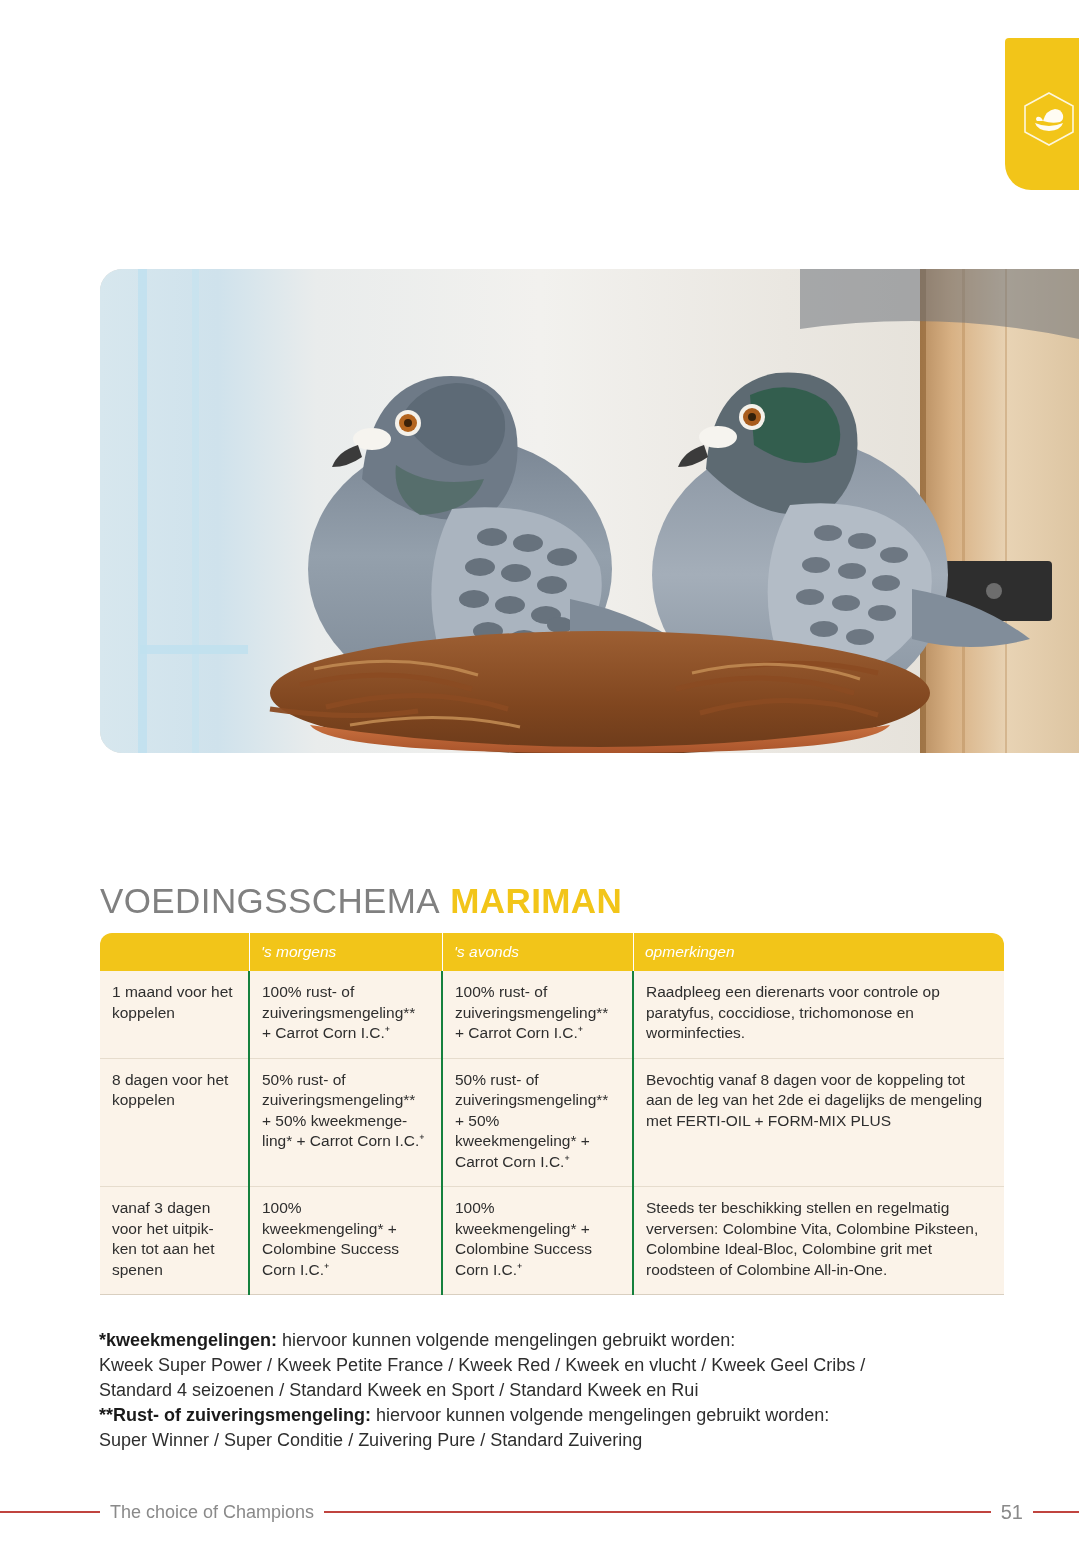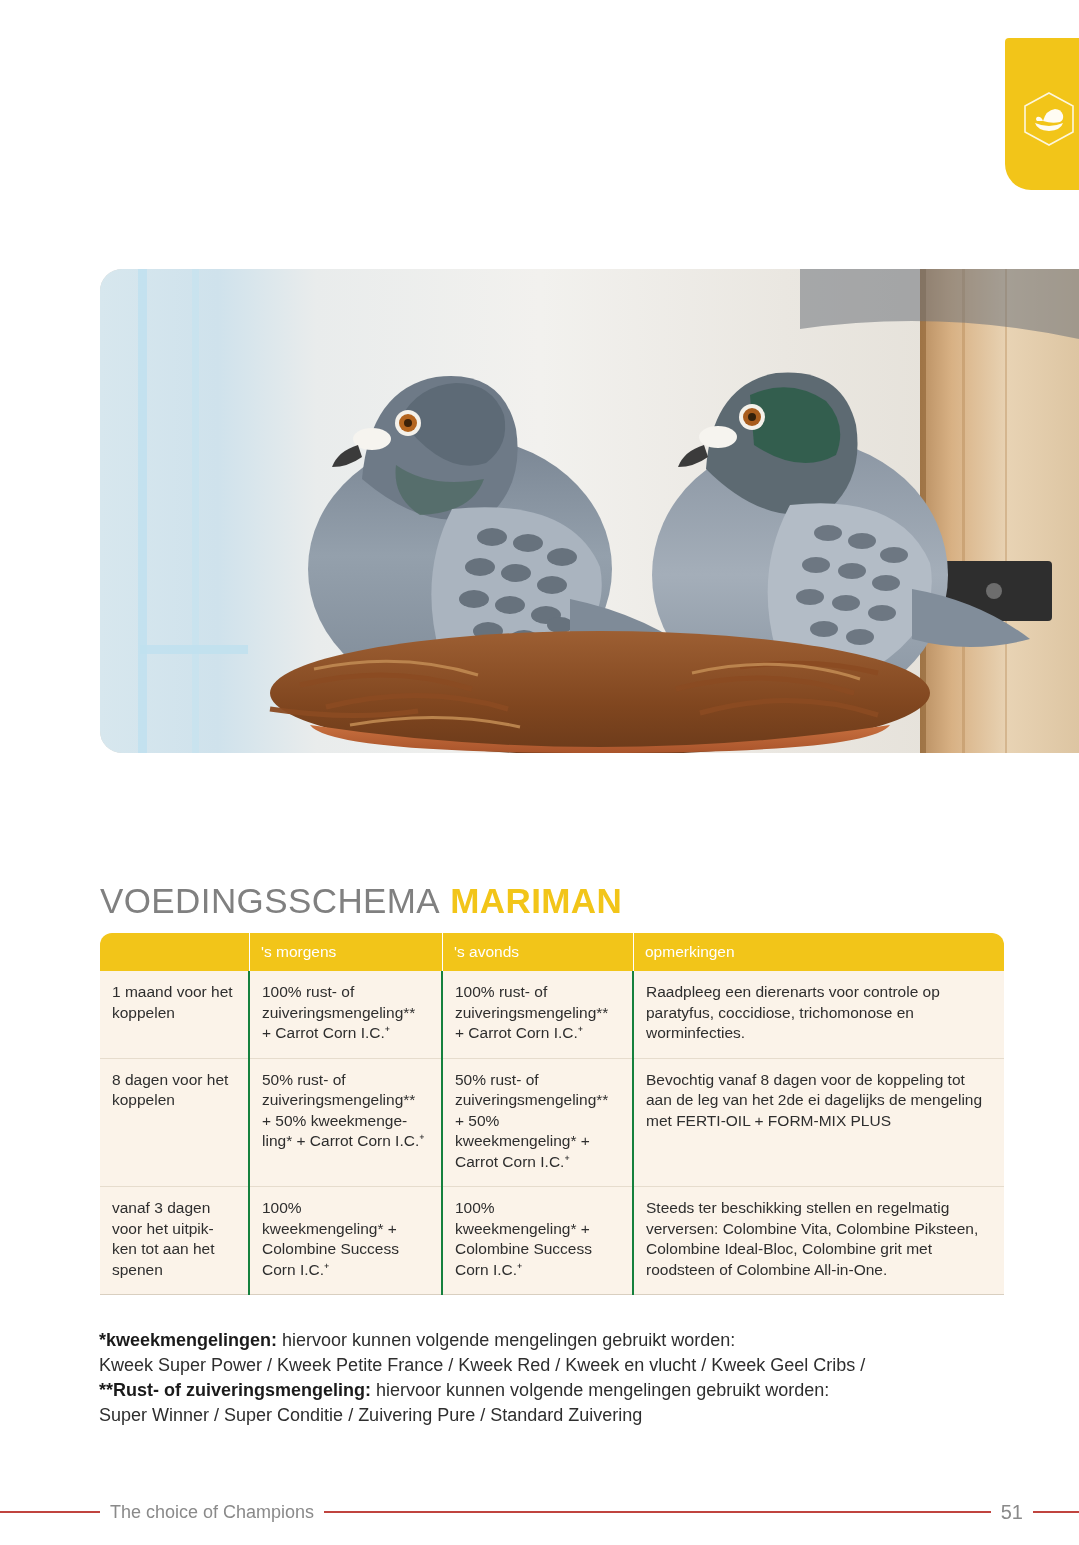--- a/index.html
+++ b/index.html
@@ -82,20 +82,21 @@
   .schema-table thead th {
     background: #f2c519;
     color: #ffffff;
     font-weight: normal;
     text-align: left;
     height: 38px;
     padding: 0 0 0 12px;
     vertical-align: middle;
     font-size: 15.5px;
     border: none;
+    font-style: italic;
   }
   .schema-table thead th:first-child {
     border-top-left-radius: 12px;
   }
   .schema-table thead th:last-child {
     border-top-right-radius: 12px;
   }
   .schema-table thead th.divided {
     box-shadow: inset 1px 0 0 #ffffff;
   }
@@ -348,20 +349,21 @@
       <td>Steeds ter beschikking stellen en regelmatig verversen: Colombine Vita, Colombine Piksteen, Colombine Ideal-Bloc, Colombine grit met roodsteen of Colombine All-in-One.</td>
     </tr>
   </tbody>
 </table>
 
 <div class="footnotes">
   <div>
     <span class="lead">*kweekmengelingen:</span><span> hiervoor kunnen volgende mengelingen gebruikt worden:</span>
   </div>
   <div>Kweek Super Power / Kweek Petite France / Kweek Red / Kweek en vlucht / Kweek Geel Cribs /</div>
+  <div>Standard 4 seizoenen / Standard Kweek en Sport / Standard Kweek en Rui</div>
   <div>
     <span class="lead">**Rust- of zuiveringsmengeling:</span><span> hiervoor kunnen volgende mengelingen gebruikt worden:</span>
   </div>
   <div>Super Winner / Super Conditie / Zuivering Pure / Standard Zuivering</div>
 </div>
 
 <div class="footer">
   <div class="rule r1"></div>
   <div class="tagline">The choice of Champions</div>
   <div class="rule r2"></div>

